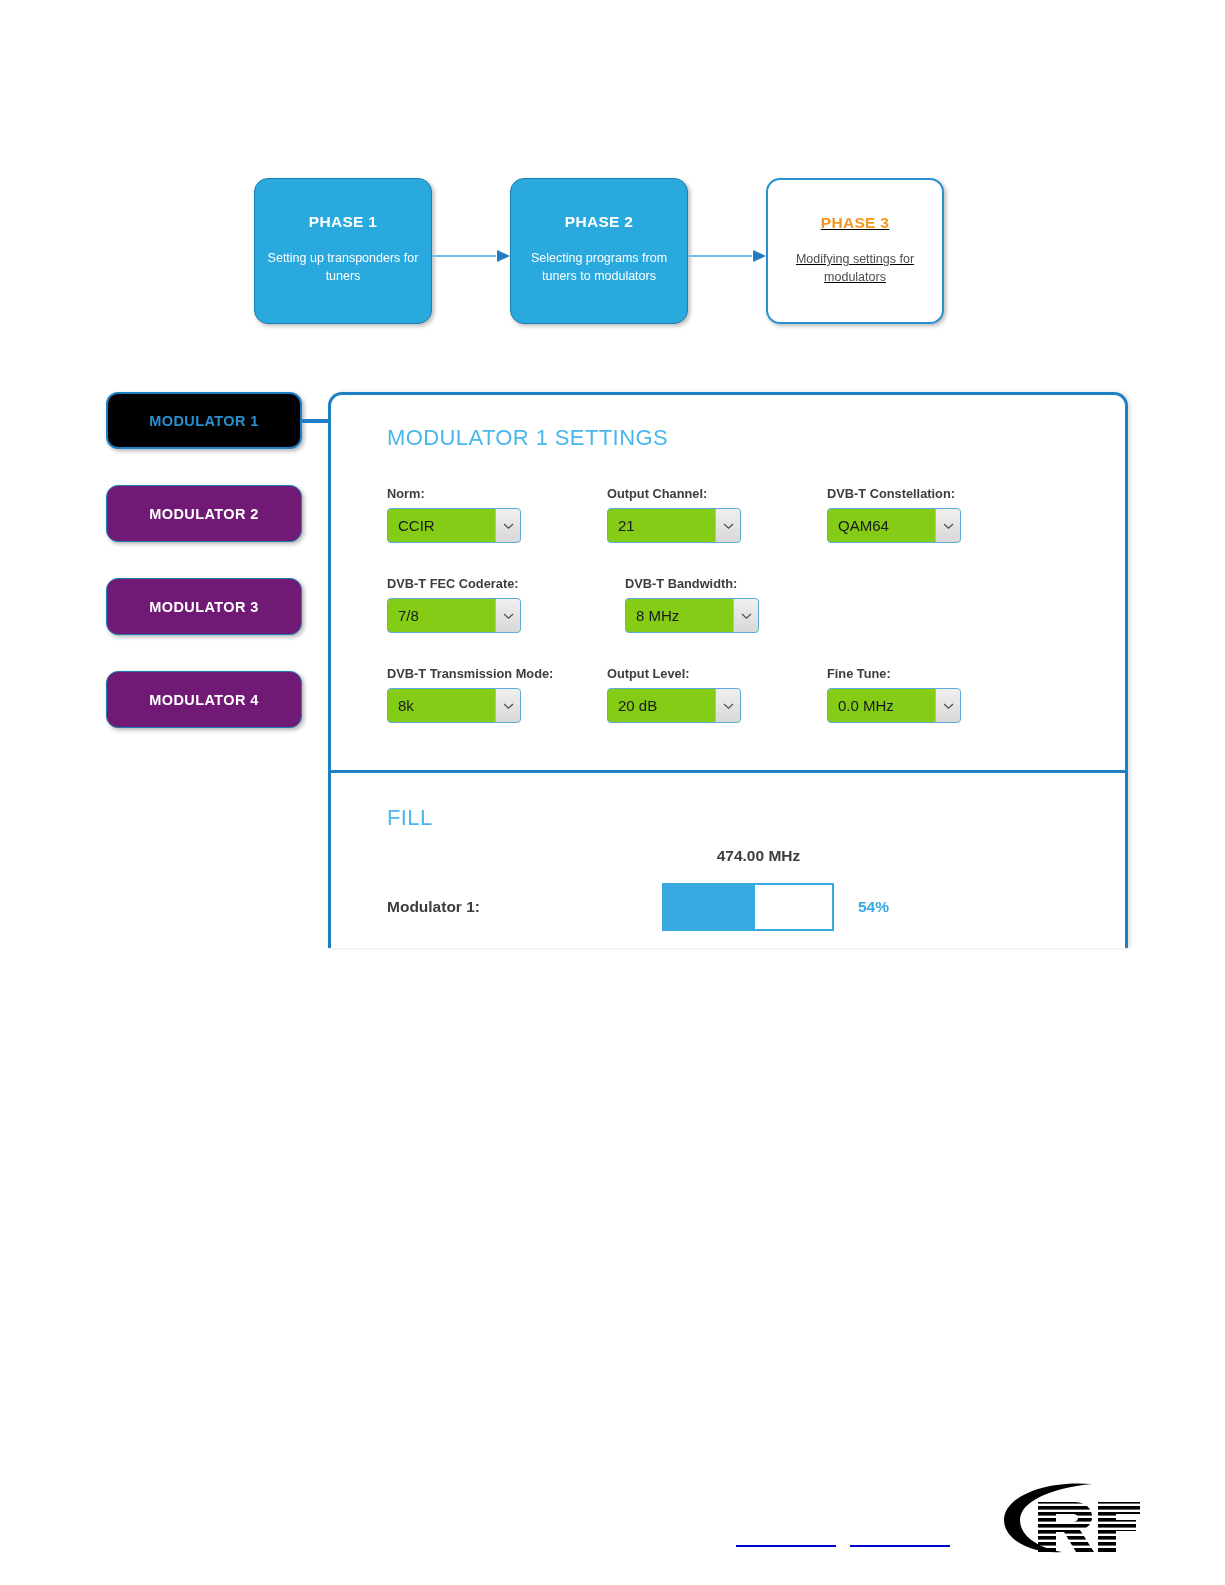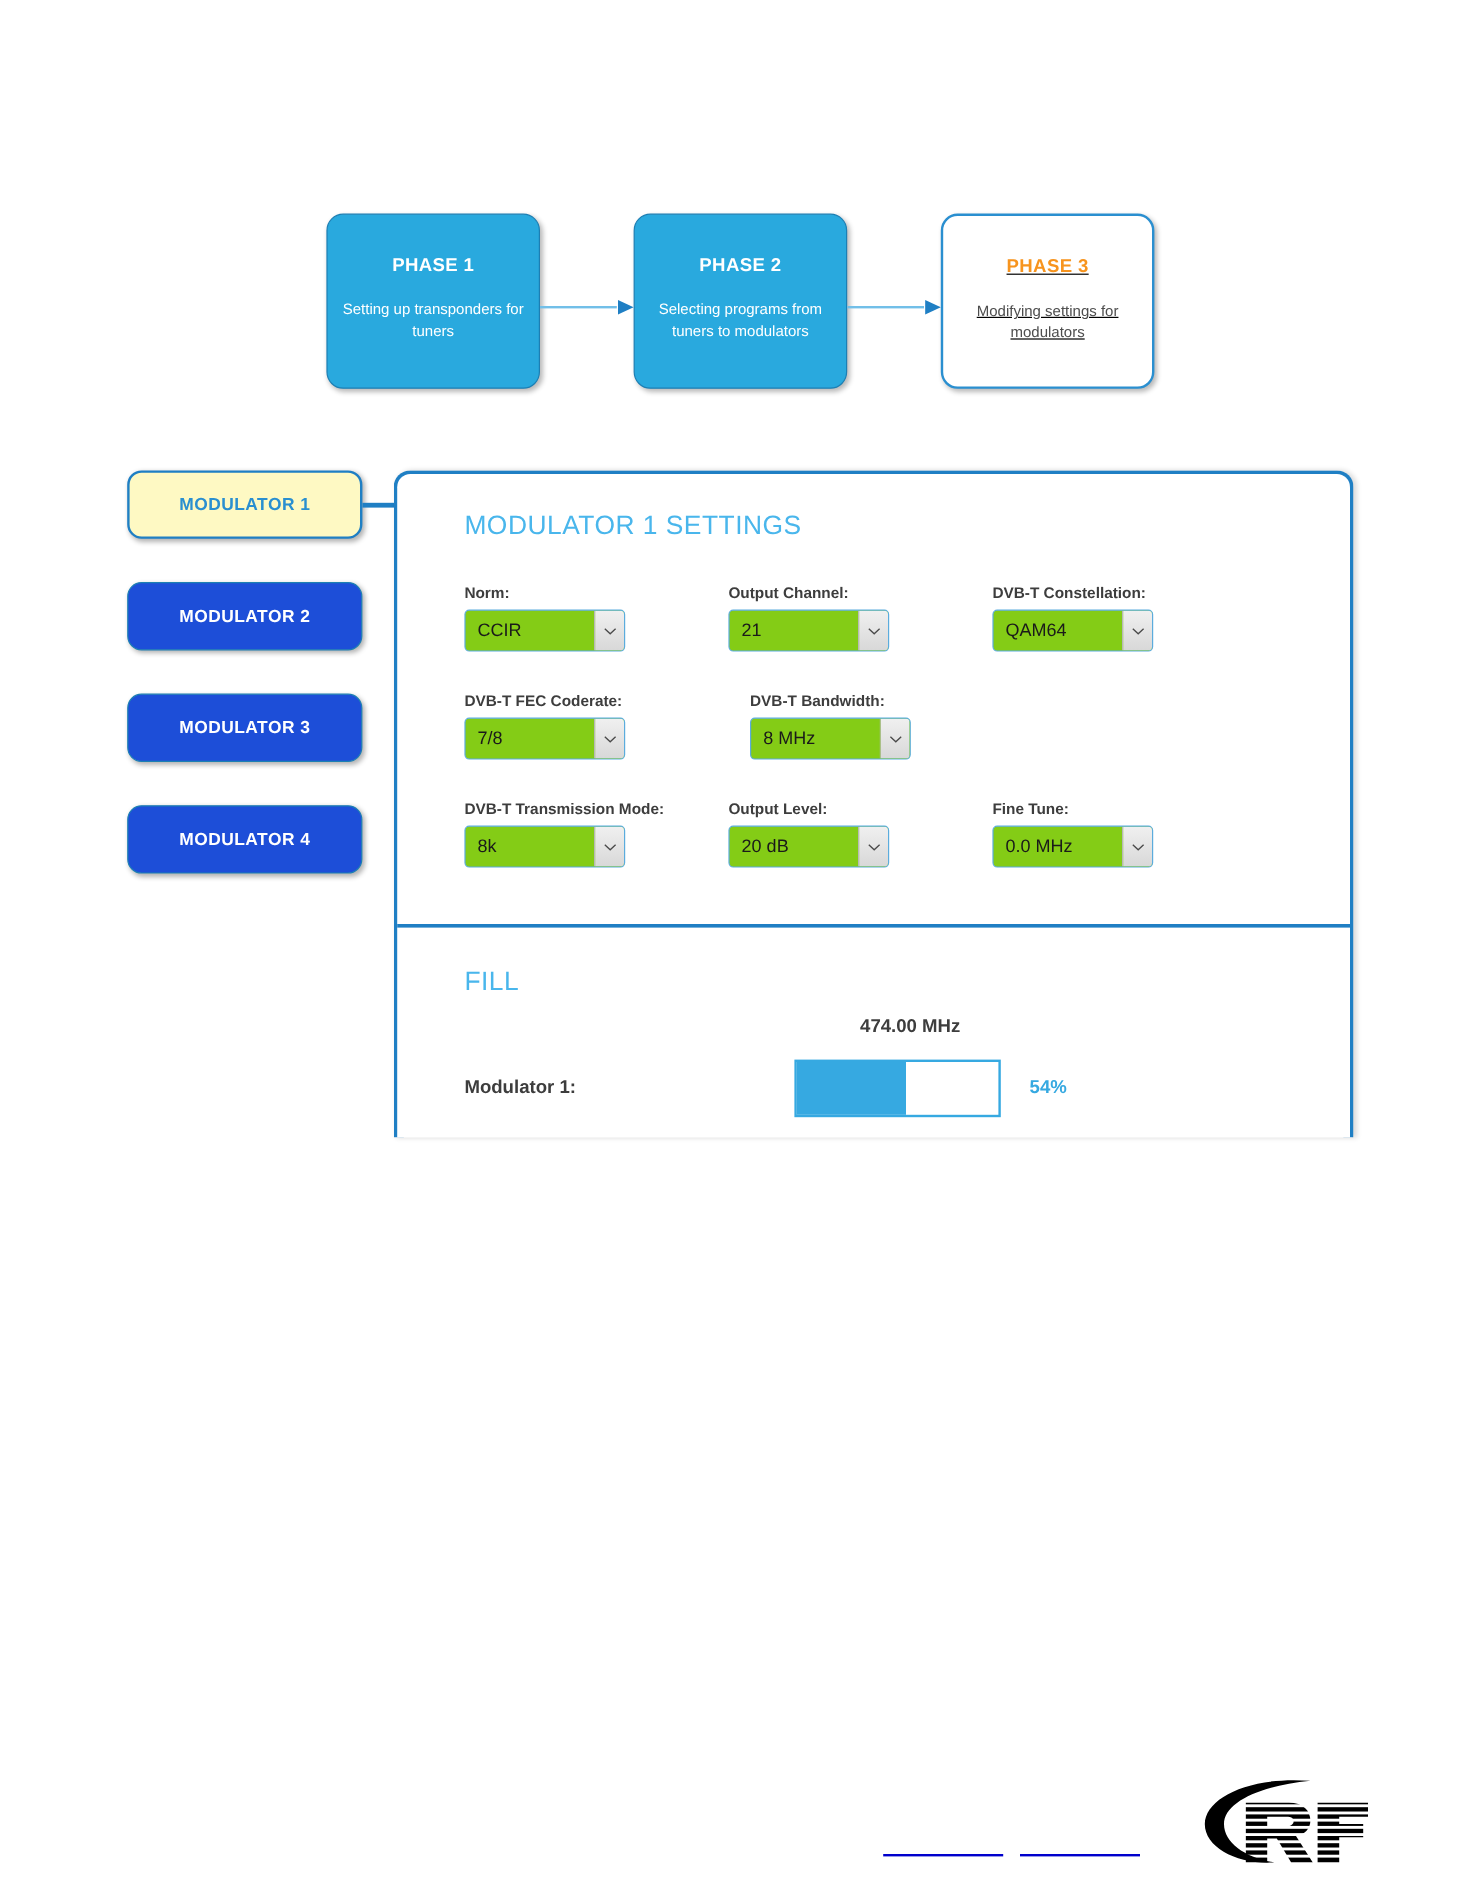--- a/index.html
+++ b/index.html
@@ -12,21 +12,21 @@
     width: 1225px;
     height: 1585px;
     position: relative;
     font-family: "Liberation Sans", sans-serif;
     overflow: hidden;
   }
 
   
   #phase-flow {
     position: absolute;
-    left: 272px;
+    left: 254px;
     top: 178px;
     width: 700px;
     height: 152px;
   }
   .phase-box {
     position: absolute;
     top: 0;
     width: 178px;
     height: 146px;
     border-radius: 14px;
@@ -103,26 +103,26 @@
     display: flex;
     align-items: center;
     justify-content: center;
     font-size: 14.5px;
     font-weight: bold;
     letter-spacing: 0.4px;
     margin-bottom: 36px;
     box-shadow: 2px 2px 4px rgba(0,0,0,0.3);
   }
   .mod-tab.active {
-    background: #fef9c3;
+    background: #000000;
     border: 2px solid #1f7fc4;
     color: #2a8fd0;
   }
   .mod-tab.inactive {
-    background: #1d4ed8;
+    background: #701a75;
     border: 1px solid #1c7fb4;
     color: #ffffff;
   }
   #tab-connector {
     position: absolute;
     left: 302px;
     top: 419px;
     width: 30px;
     height: 4px;
     background: #1f7fc4;

